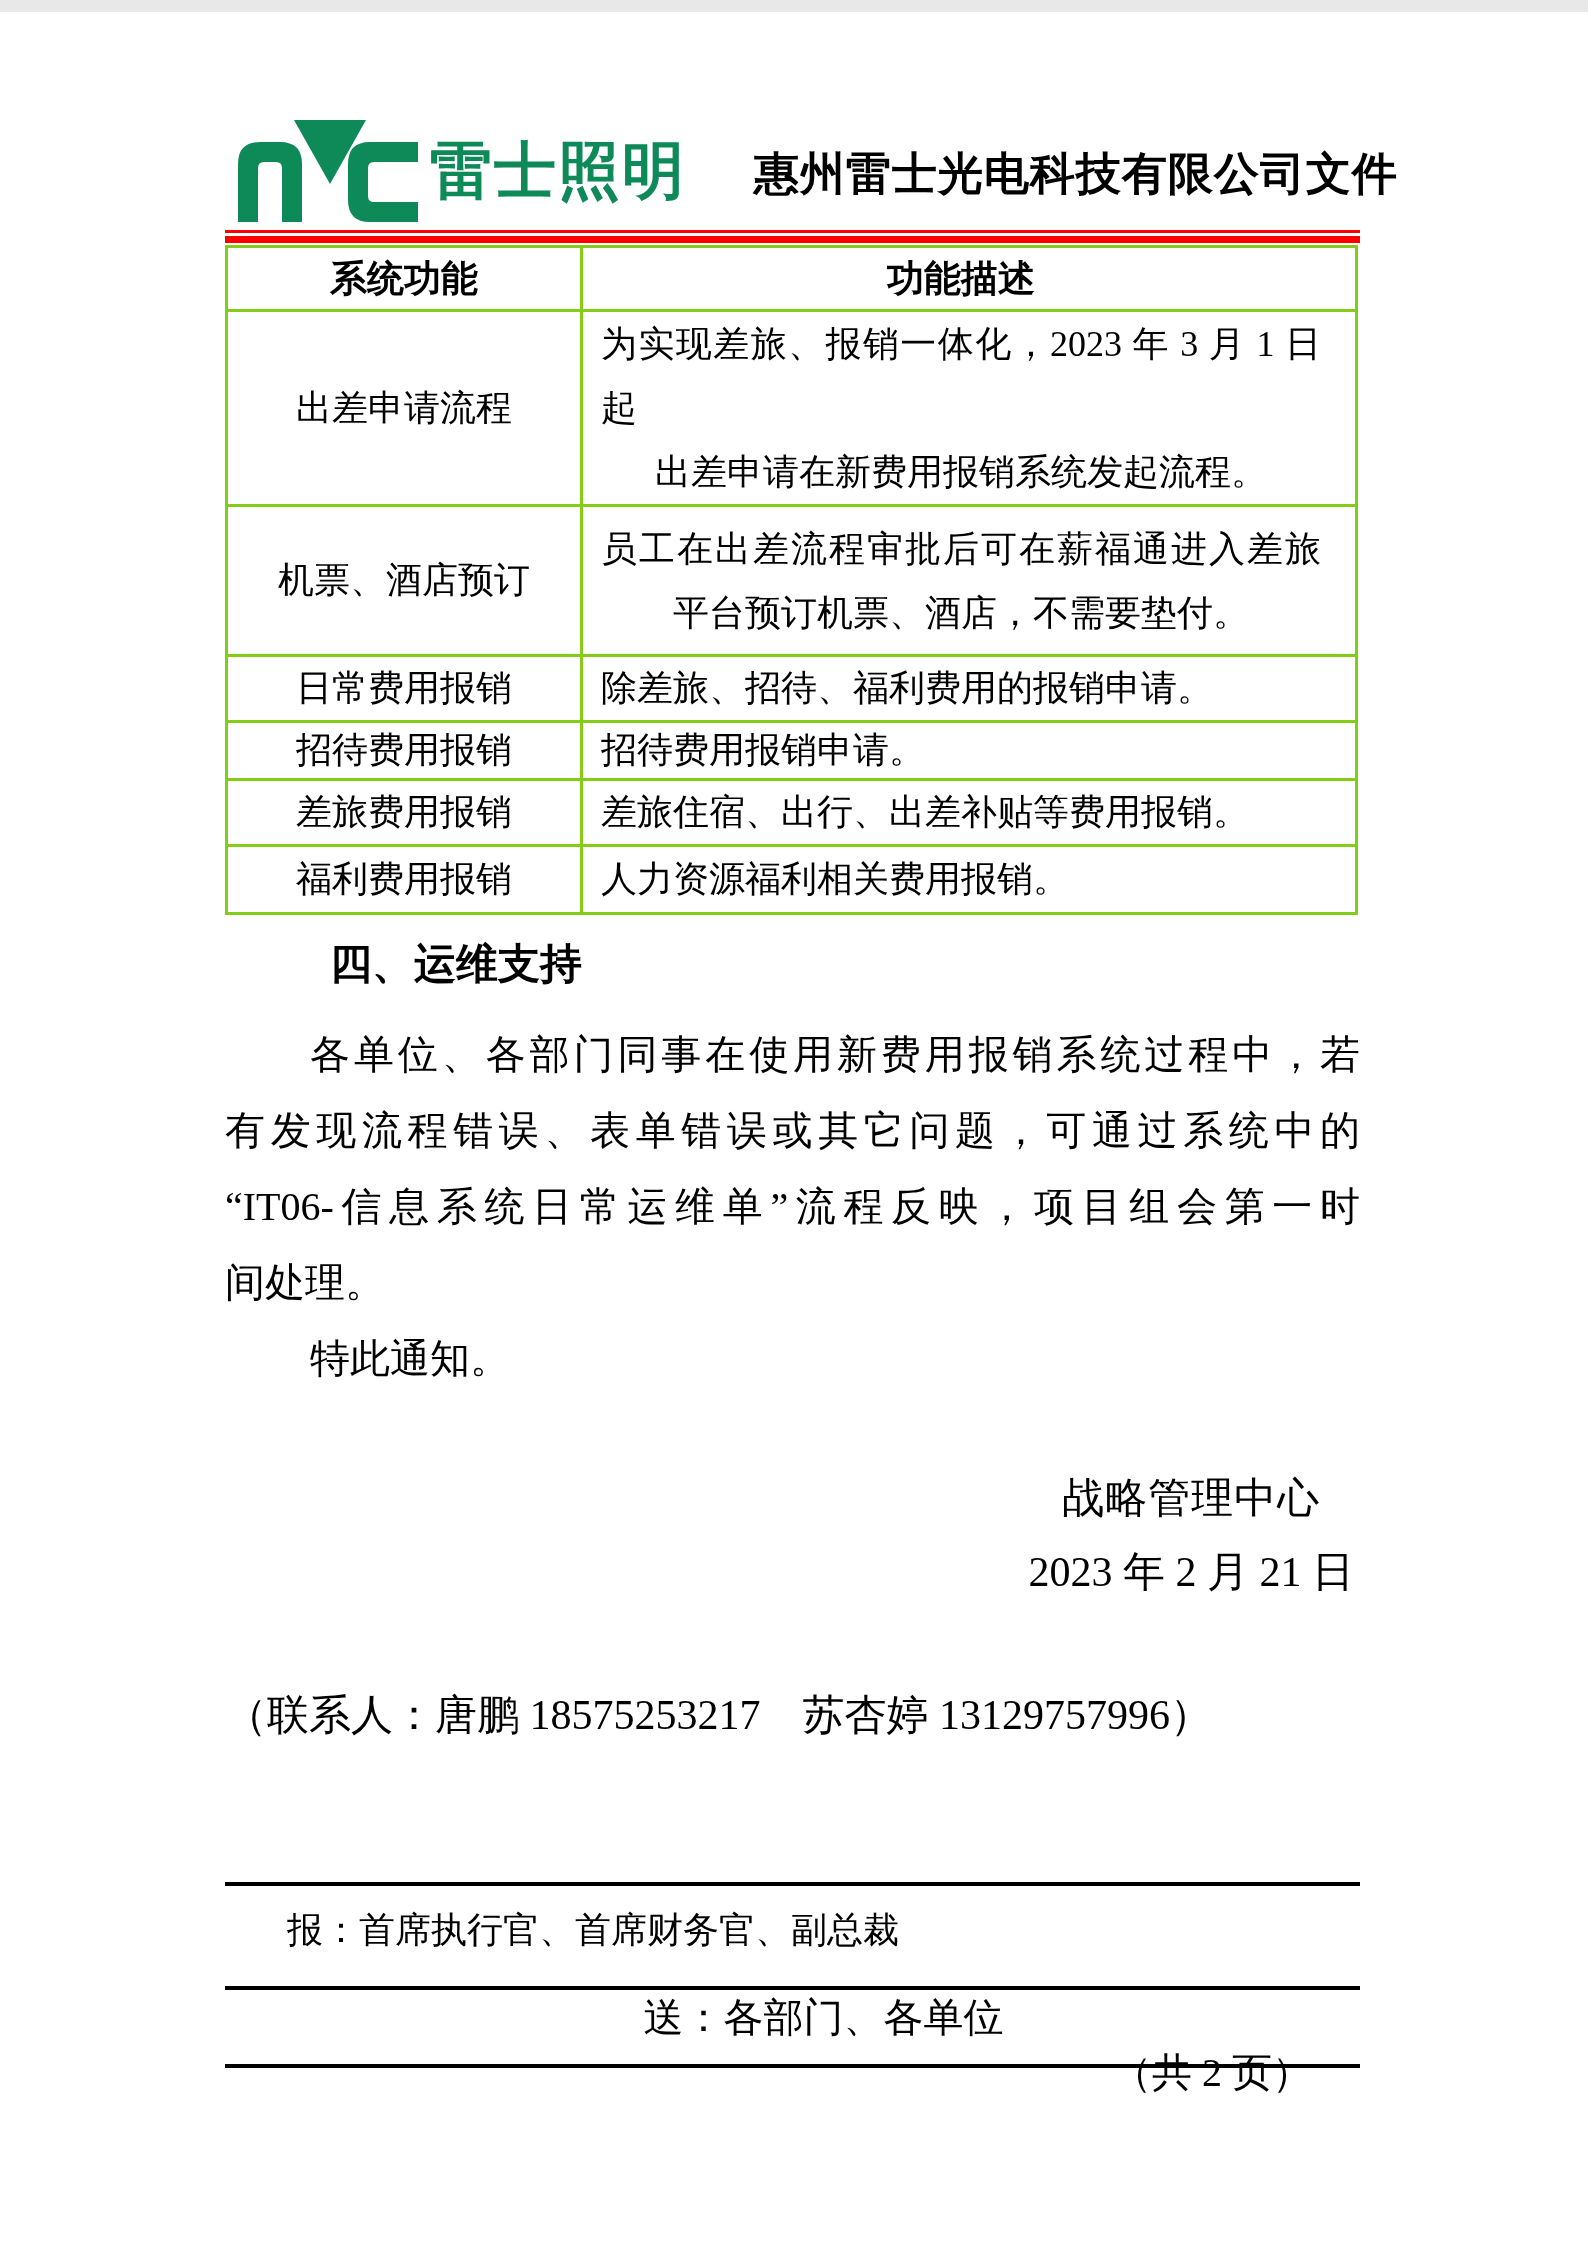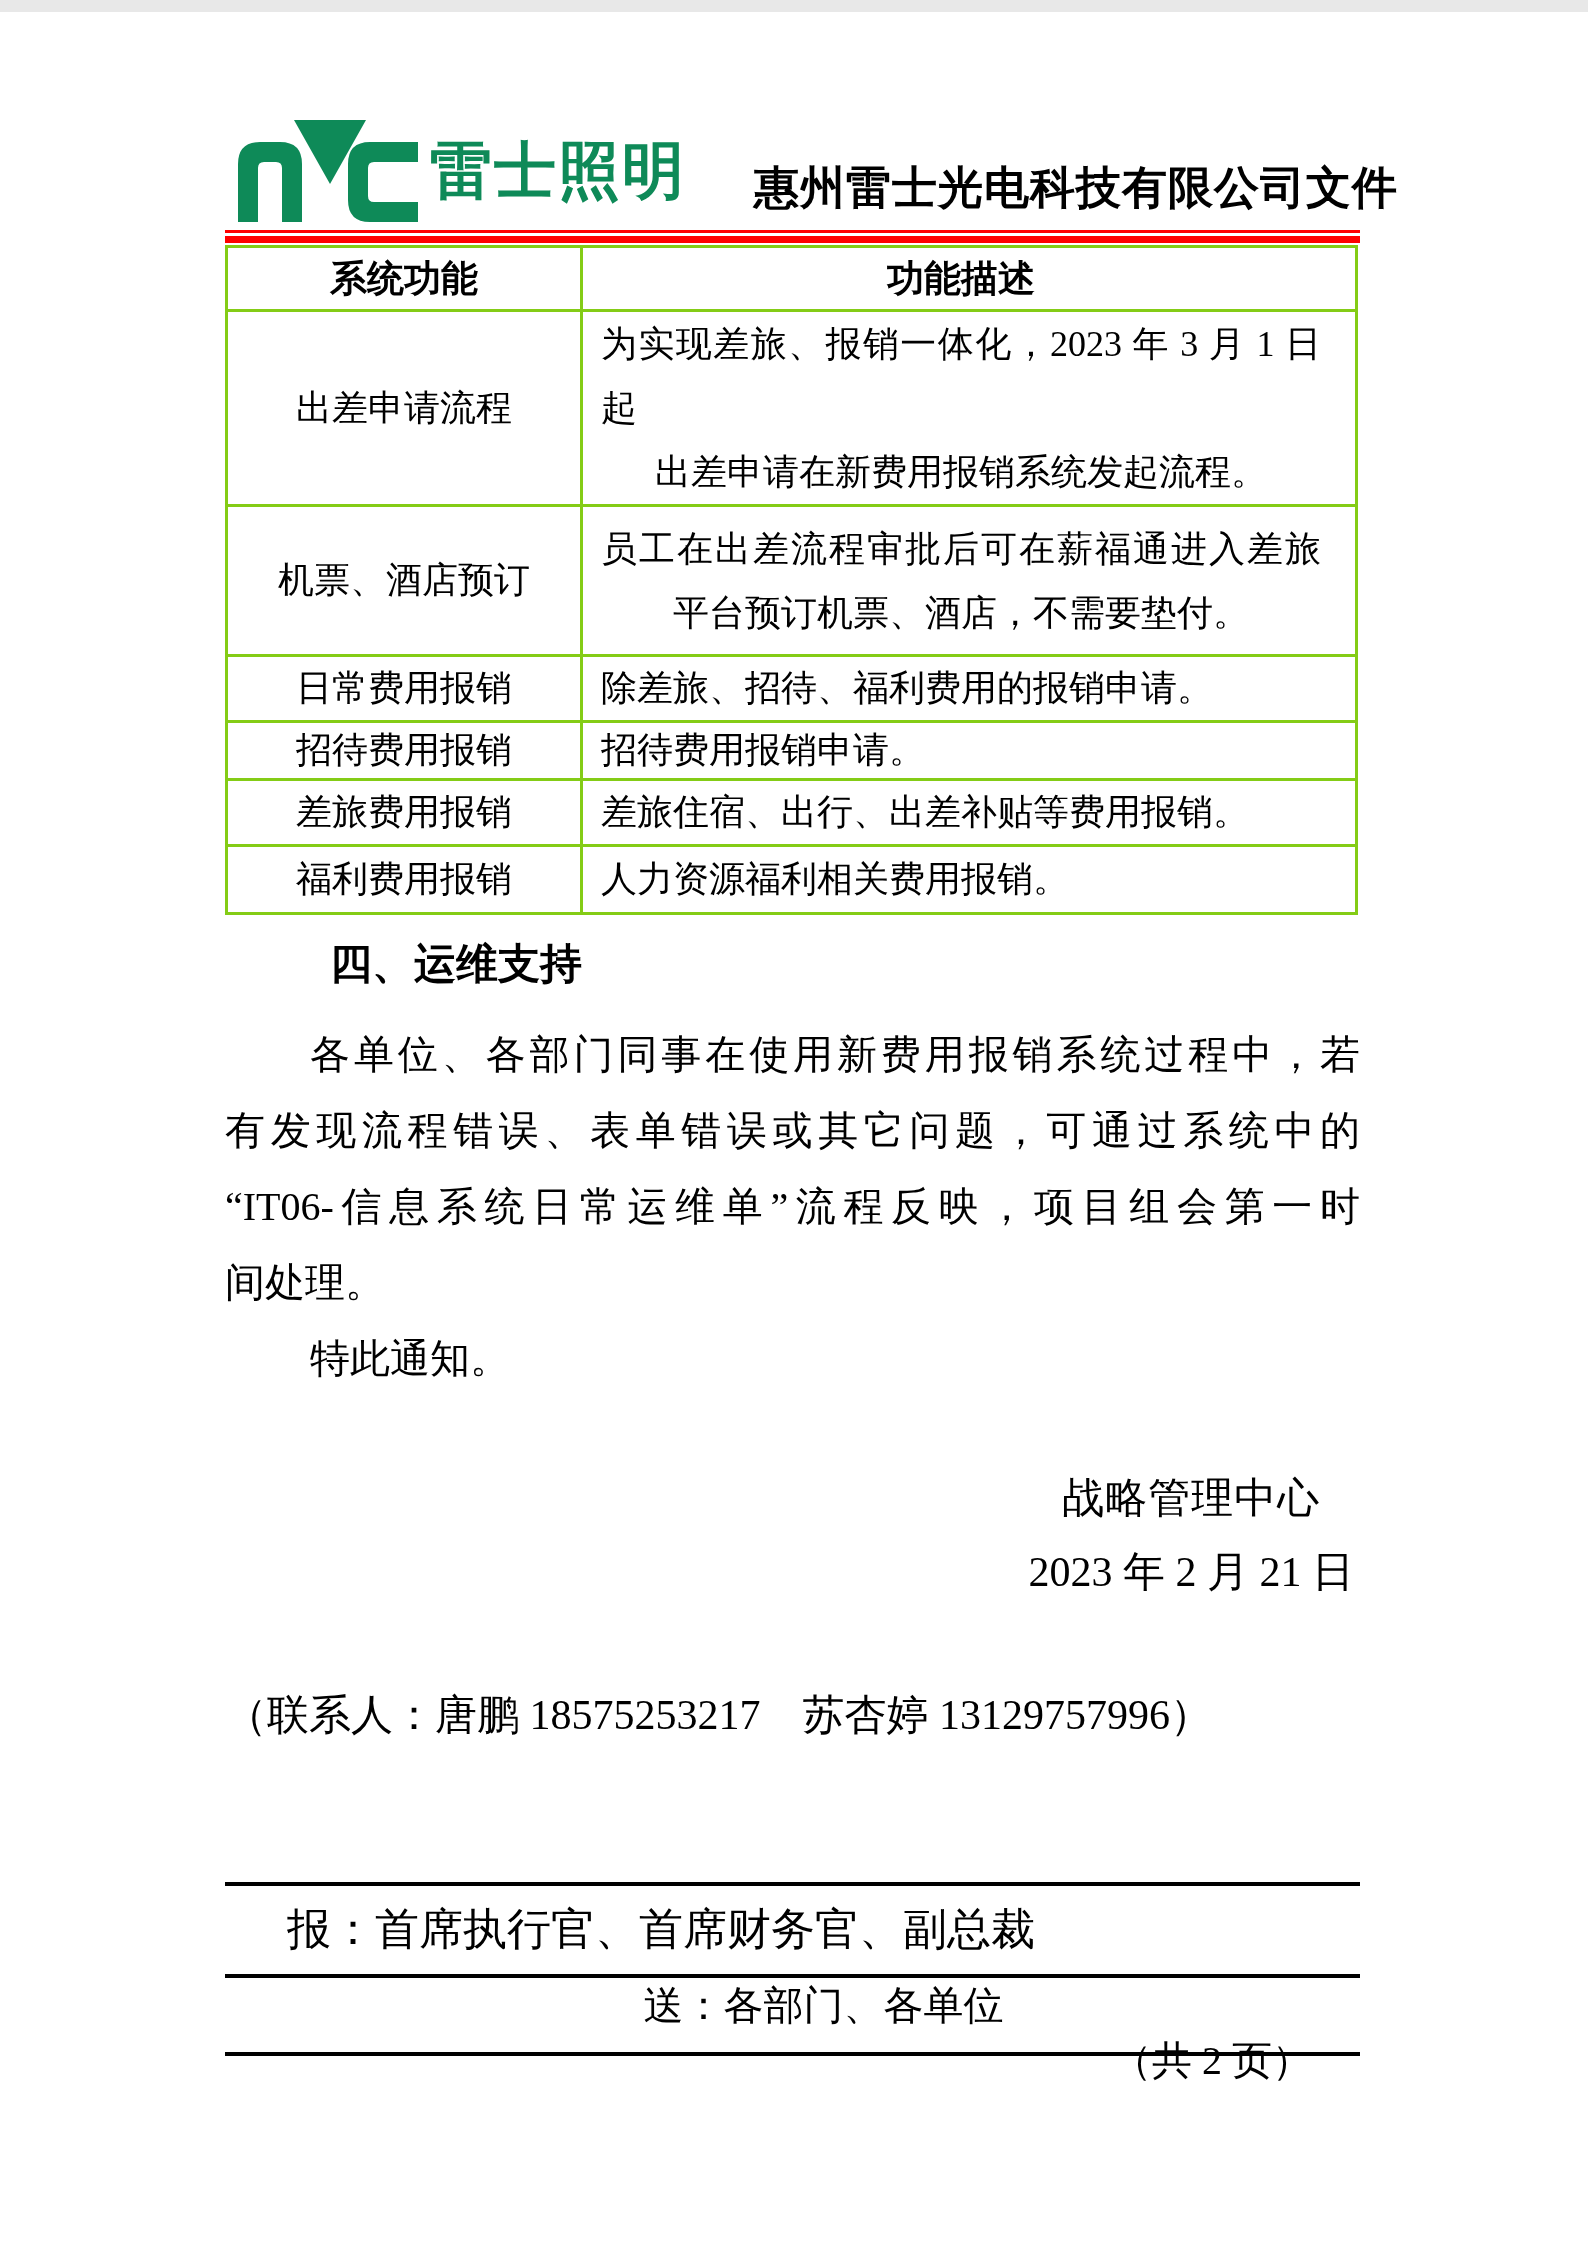--- a/index.html
+++ b/index.html
@@ -11,21 +11,21 @@
     font-family:"Liberation Serif","DejaVu Serif",serif;
     color:#000;
     overflow:hidden;
   }
   
   .doc-header{position:relative;height:218px;}
   .logo{position:absolute;left:238px;top:108px;display:flex;align-items:center;gap:12px;}
   .logo svg{width:180px;height:102px;display:block;}
   .logo-text{font-size:62px;font-weight:bold;color:#0e8a58;letter-spacing:2px;
     font-family:"Liberation Sans","DejaVu Sans",sans-serif;}
-  .doc-title{position:absolute;right:190px;bottom:12px;font-size:45px;font-weight:bold;letter-spacing:1px;}
+  .doc-title{position:absolute;right:190px;bottom:26px;font-size:45px;font-weight:bold;letter-spacing:1px;}
   .red-rule{margin-left:225px;width:1135px;}
   .red-rule .thin{height:3px;background:#ff0000;}
   .red-rule .gap{height:3px;}
   .red-rule .thick{height:7px;background:#ff0000;}
 
   
   .content{margin-left:225px;width:1135px;}
 
   
   table.sys{border-collapse:collapse;table-layout:fixed;width:1133px;margin-top:2px;}
@@ -57,21 +57,21 @@
   .sig-block{margin:64px 6px 0 auto;width:max-content;text-align:center;}
   .sig-org{font-size:42px;line-height:74px;letter-spacing:1px;}
   .sig-date{font-size:42px;line-height:74px;}
 
   
   .contact{margin-top:80px;font-size:42px;line-height:52px;}
 
   
   .doc-footer{margin-top:141px;}
   .hr{height:4px;background:#000;}
-  .f-line1{height:88px;line-height:88px;font-size:44px;padding-left:62px;}
+  .f-line1{height:100px;line-height:88px;font-size:36px;padding-left:62px;}
   .f-line2{height:74px;font-size:40px;display:flex;align-items:center;flex-direction:column;}
   .f-line2 .send{padding-left:62px;}
   .f-line2 .pages{margin-left:auto;padding-right:48px;}
 </style>
 </head>
 <body>
 
 <div class="page">
 
   <div class="doc-header">

